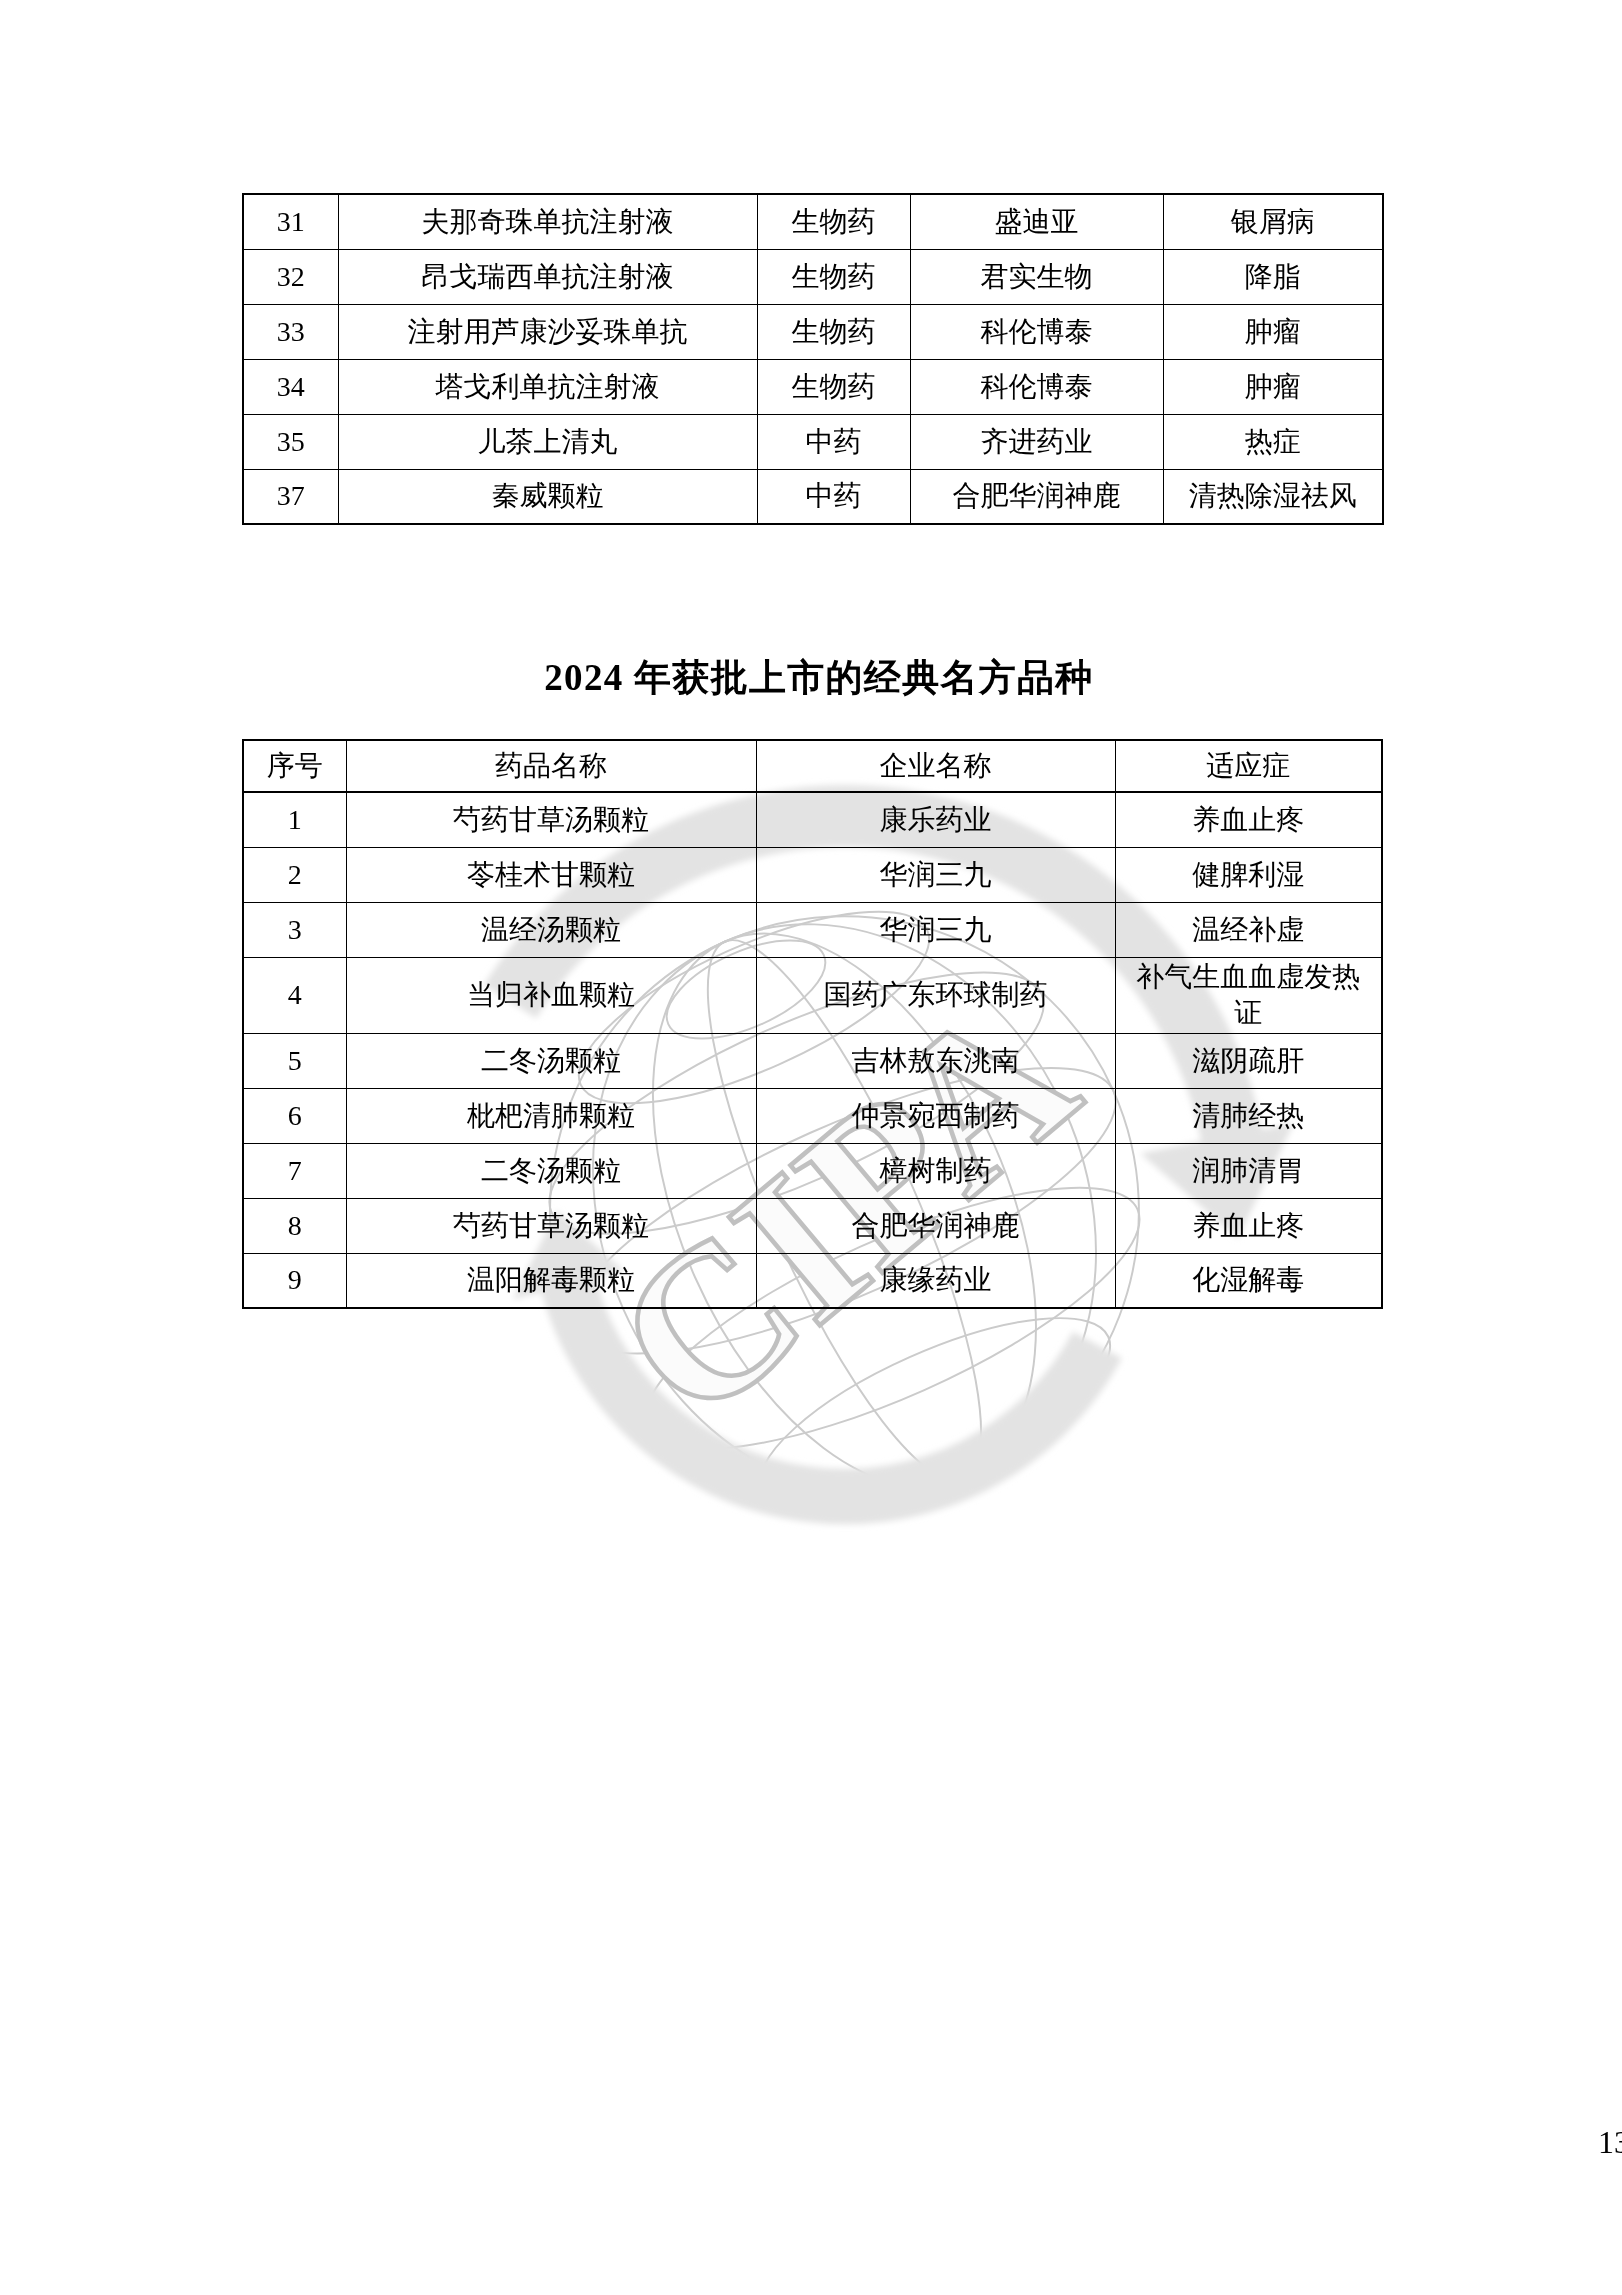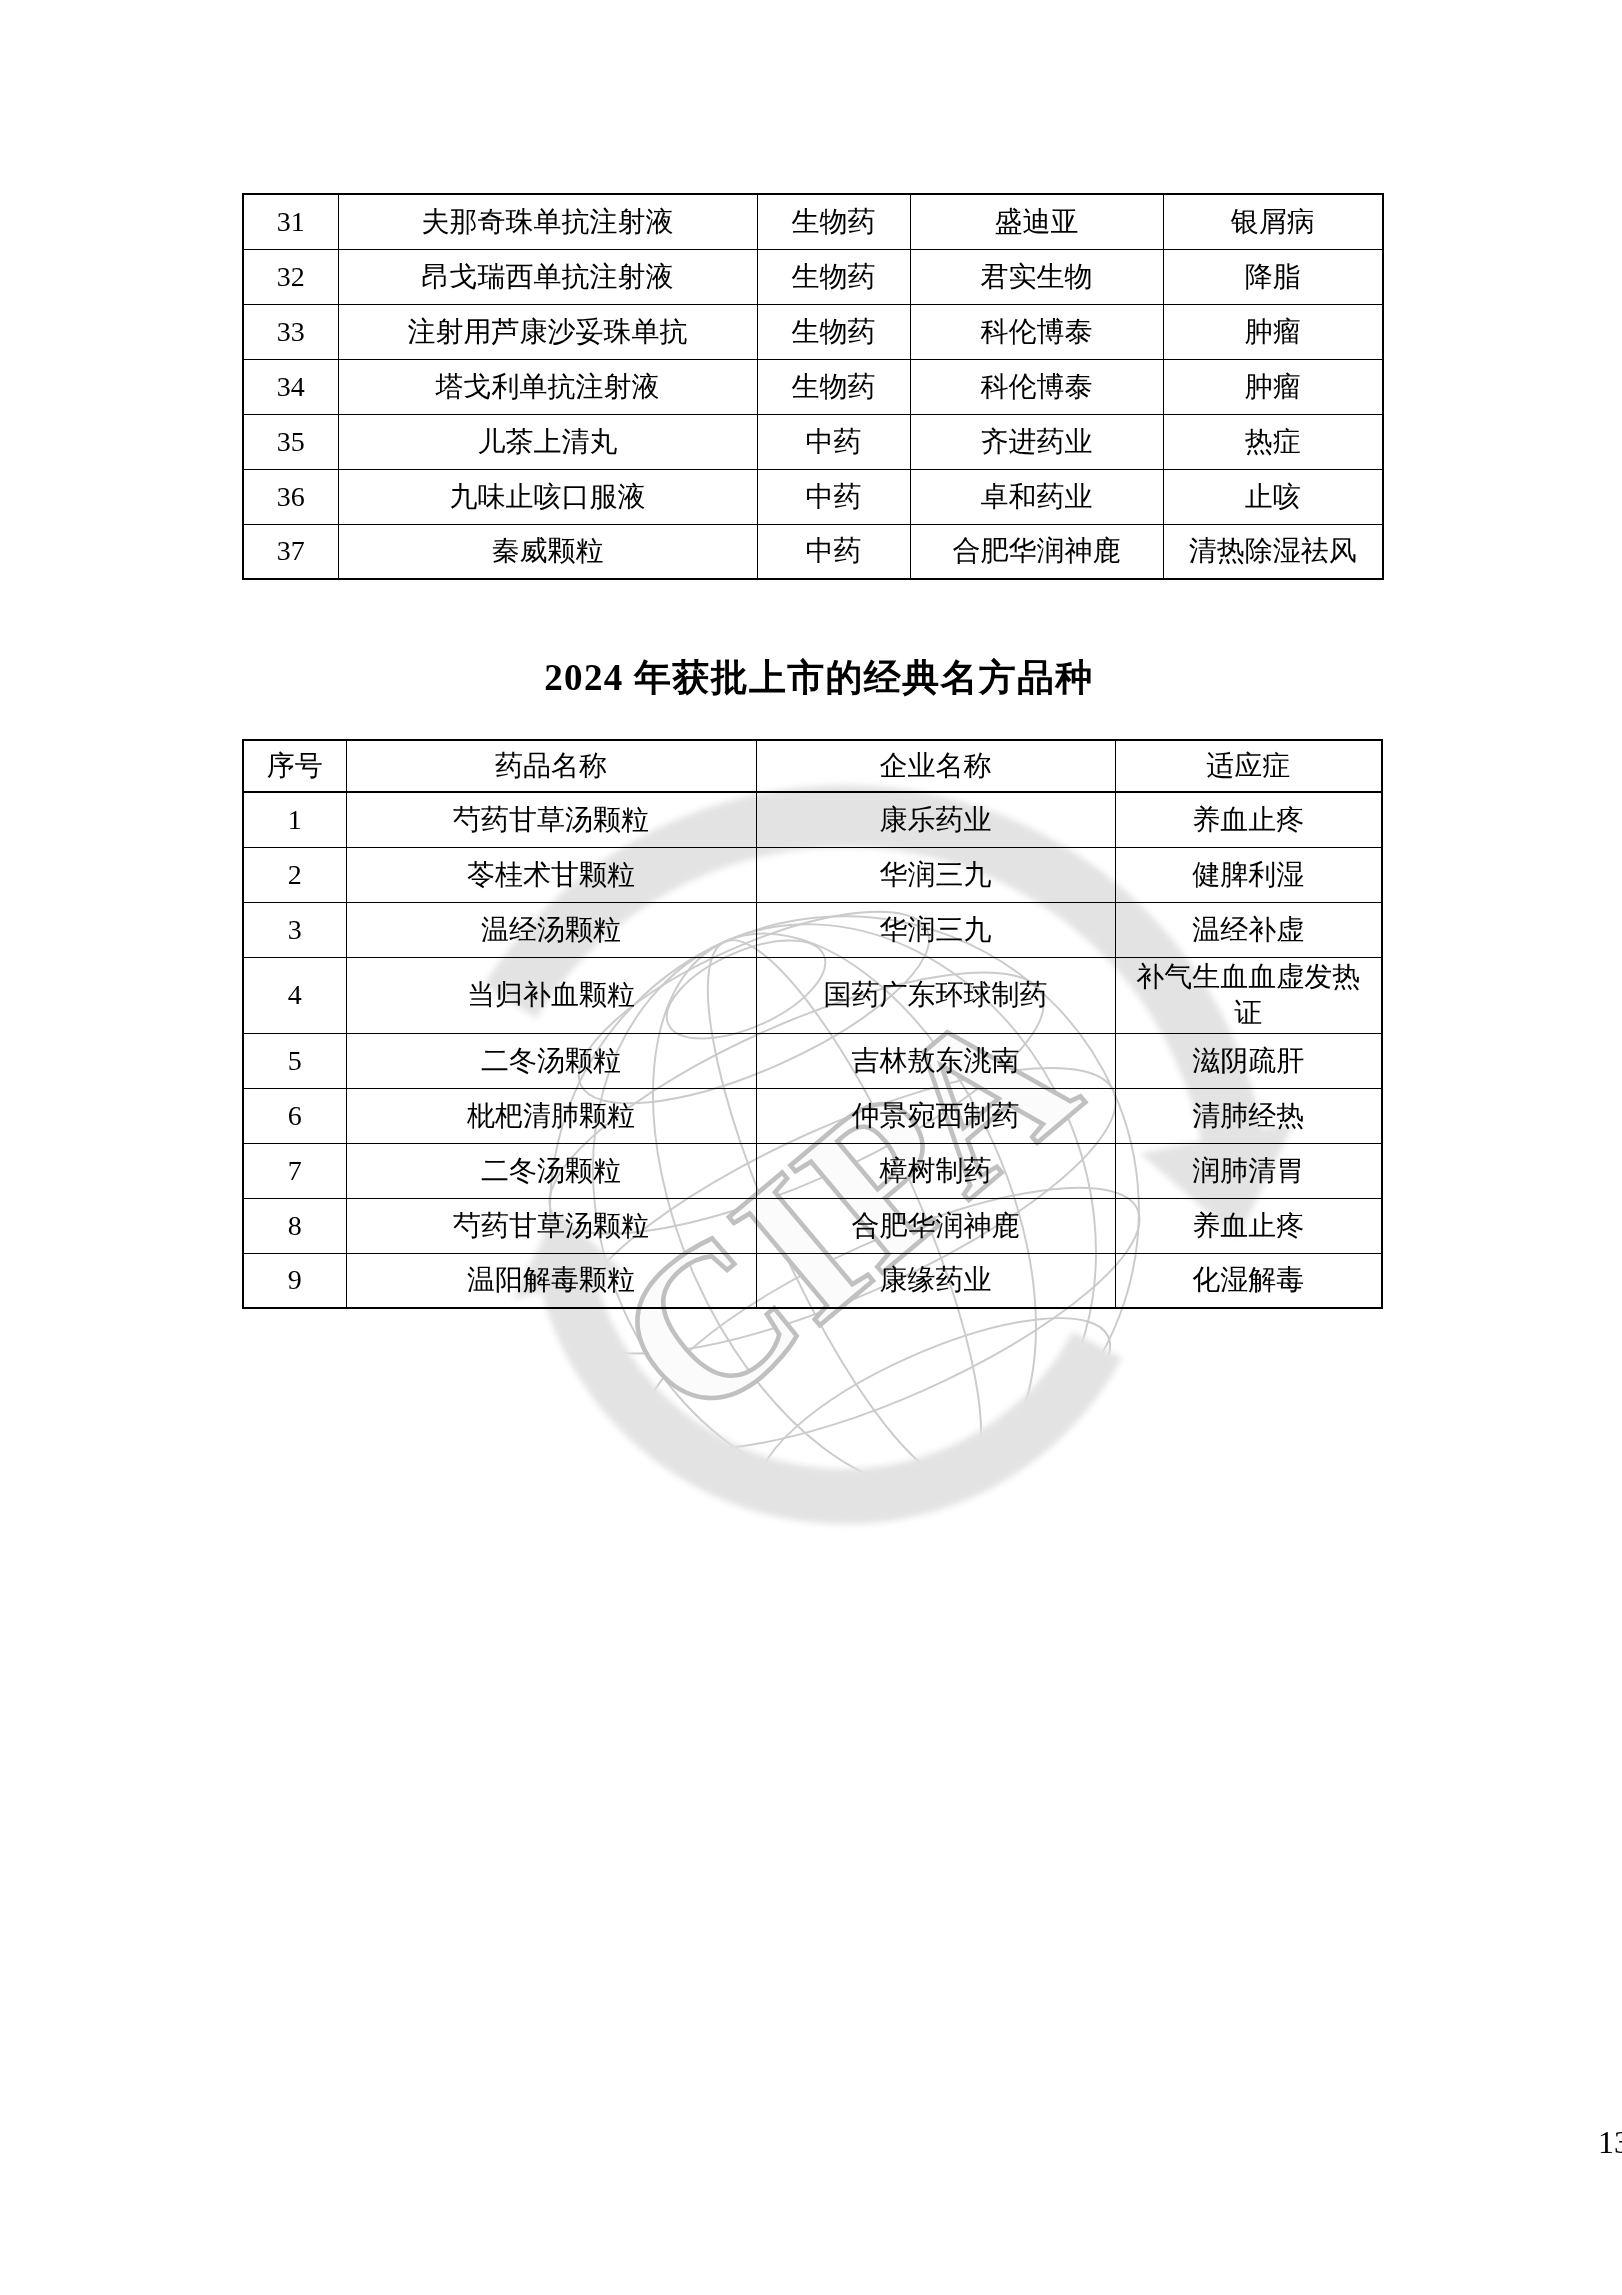--- a/index.html
+++ b/index.html
@@ -144,27 +144,20 @@
         <td>生物药</td>
         <td>科伦博泰</td>
         <td>肿瘤</td>
       </tr>
       <tr>
         <td>35</td>
         <td>儿茶上清丸</td>
         <td>中药</td>
         <td>齐进药业</td>
         <td>热症</td>
-      </tr>
-      <tr>
-        <td>36</td>
-        <td>九味止咳口服液</td>
-        <td>中药</td>
-        <td>卓和药业</td>
-        <td>止咳</td>
       </tr>
       <tr>
         <td>37</td>
         <td>秦威颗粒</td>
         <td>中药</td>
         <td>合肥华润神鹿</td>
         <td>清热除湿祛风</td>
       </tr>
     </tbody>
   </table>

